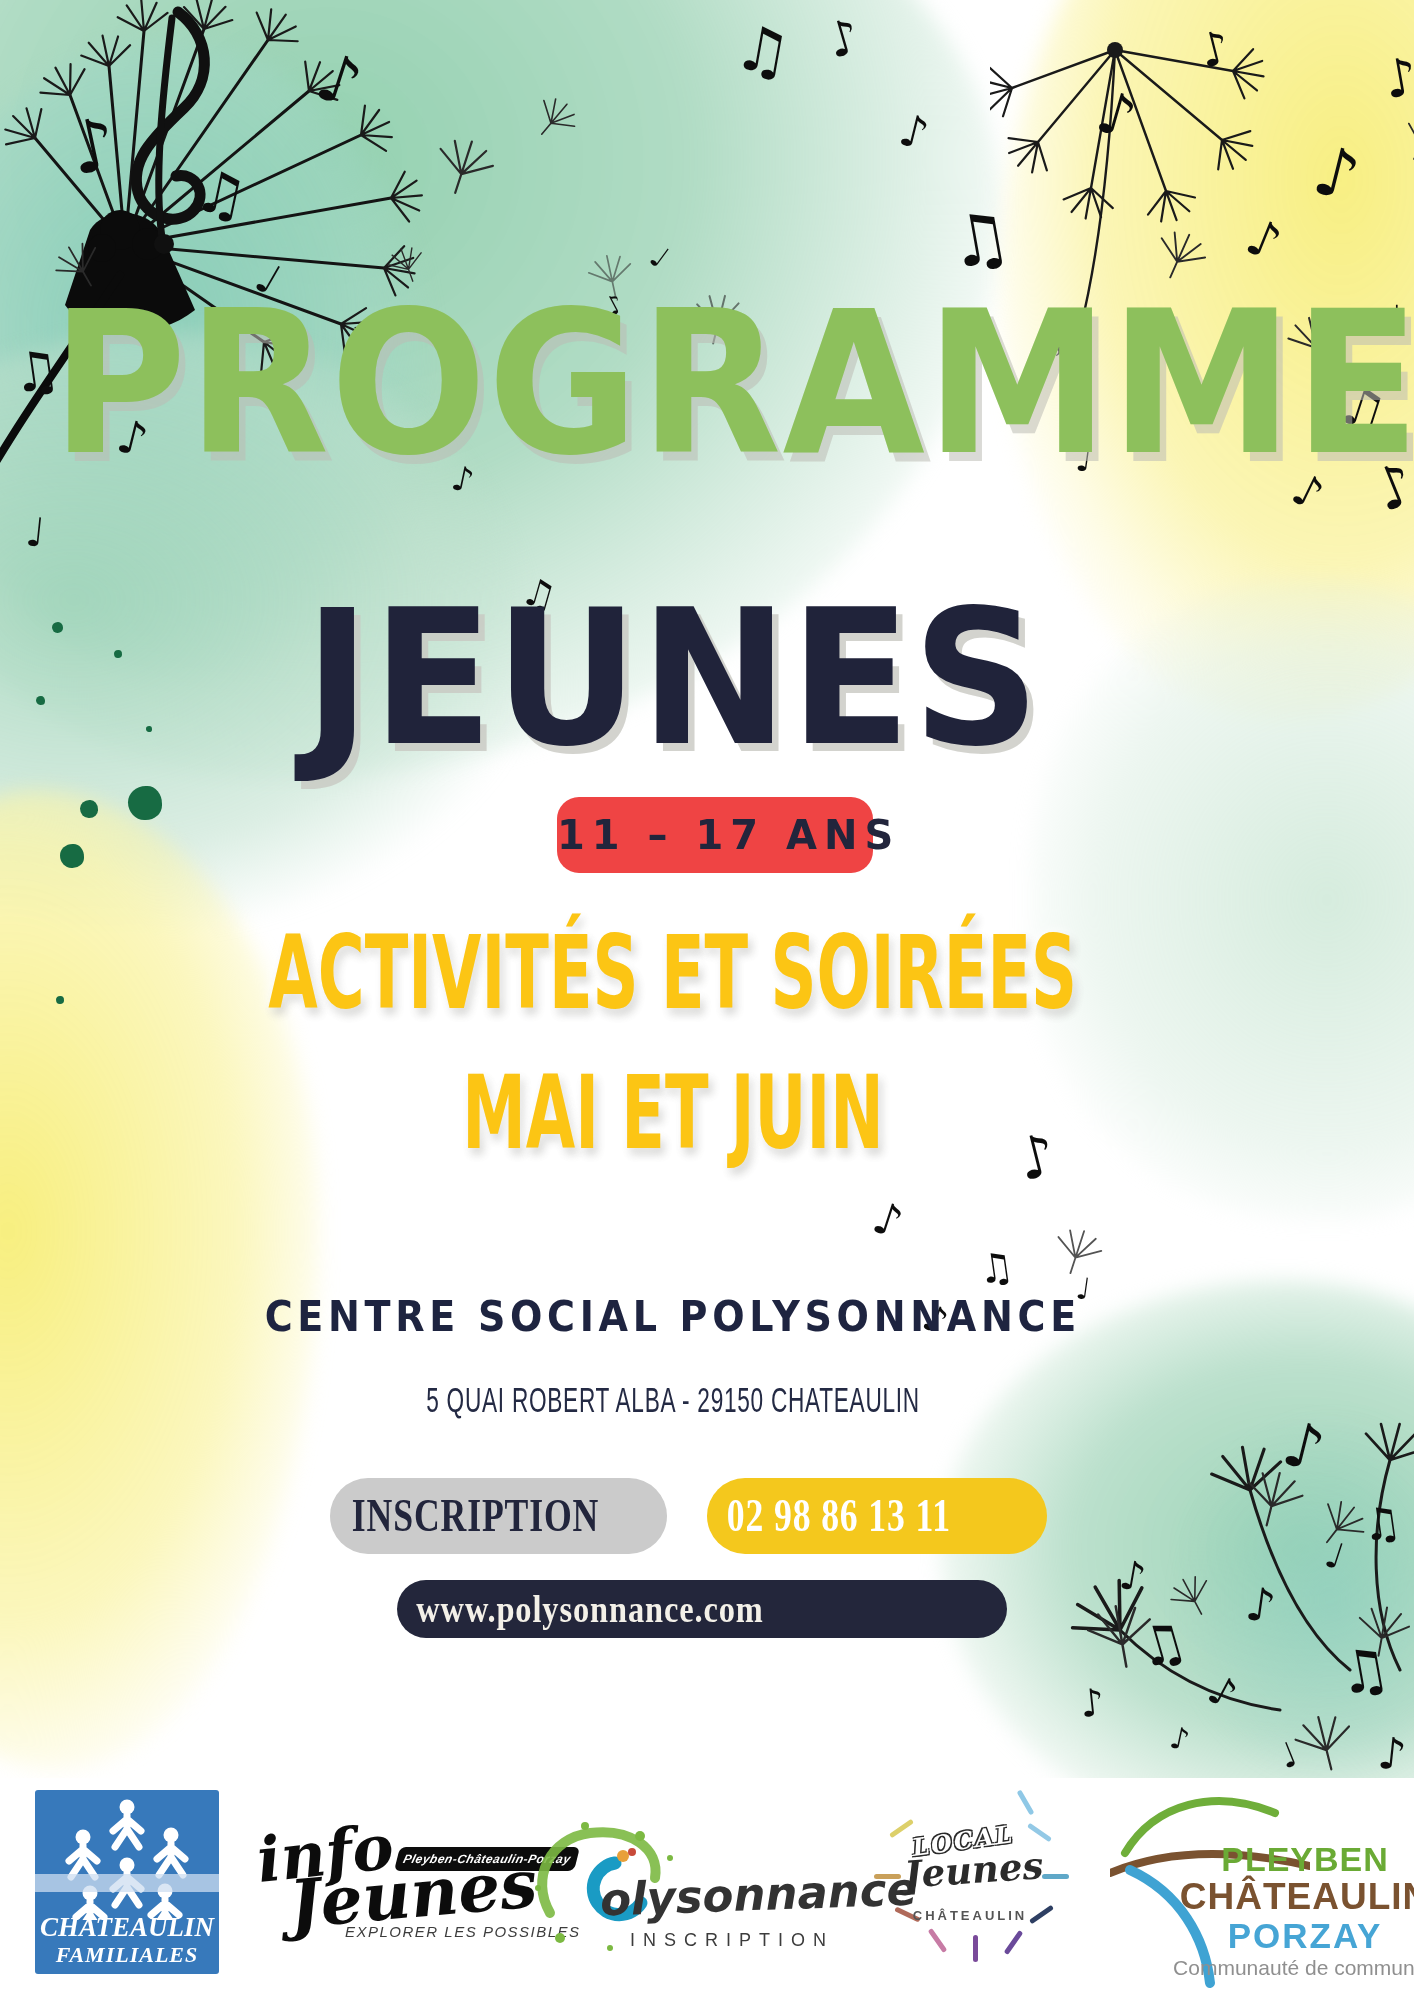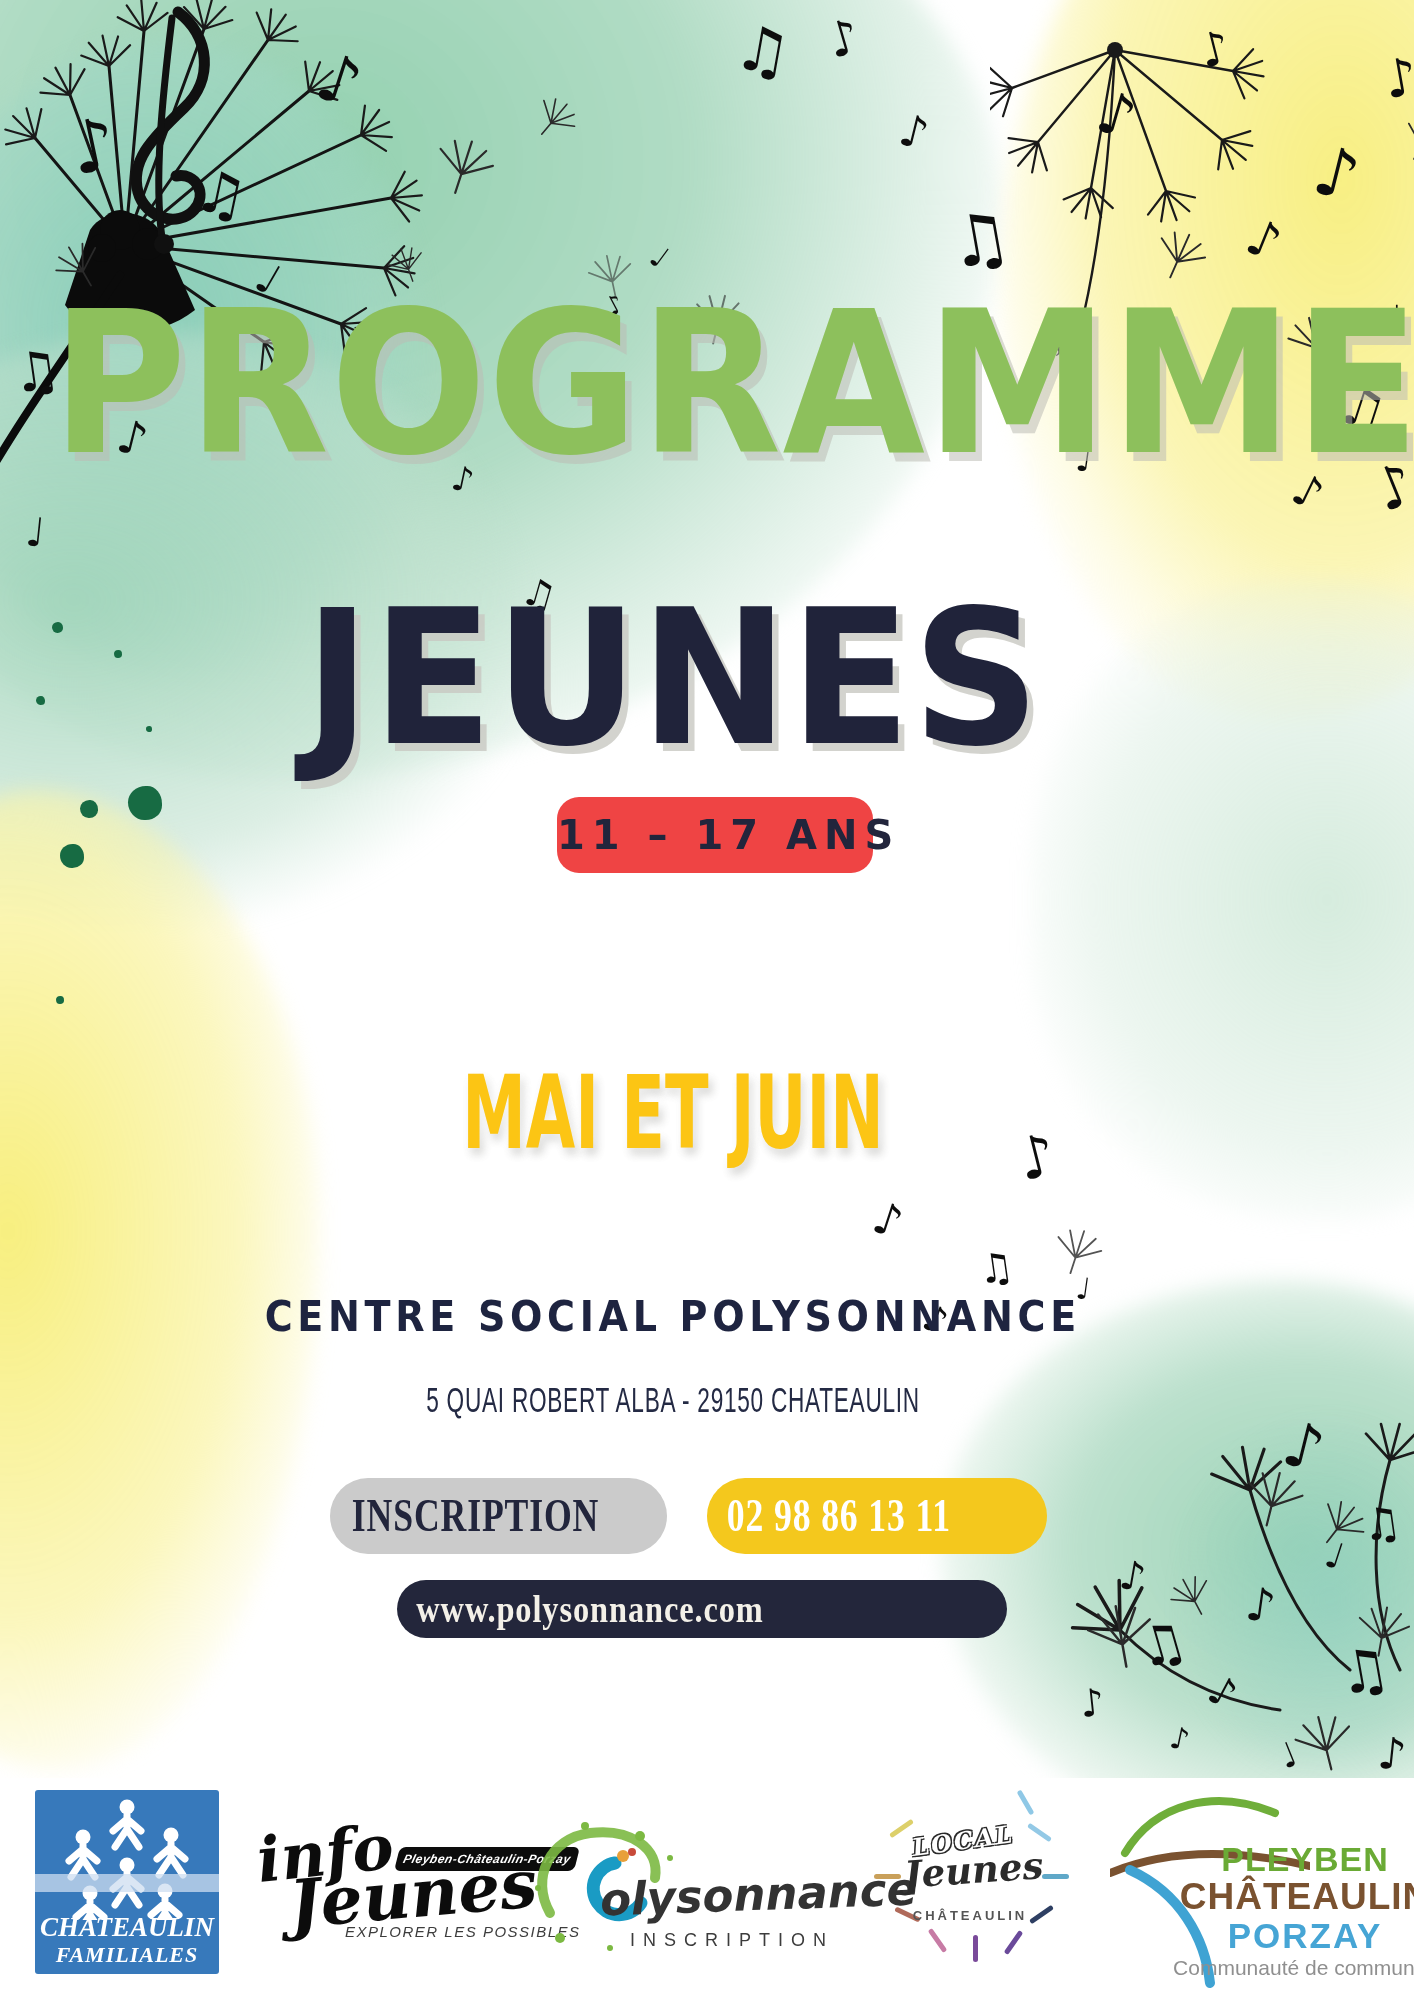--- a/index.html
+++ b/index.html
@@ -214,20 +214,23 @@
     <span class="tt">PROGRAMME</span>
   </div>
   <div class="center-line" id="title-jeunes">
     <span class="tt">JEUNES</span>
   </div>
 
   <div id="age-badge">
     <span>11 – 17 ANS</span>
   </div>
 
+  <div class="center-line gold" id="tagline1">
+    <span class="tt">ACTIVITÉS ET SOIRÉES</span>
+  </div>
   <div class="center-line gold" id="tagline2">
     <span class="tt">MAI ET JUIN</span>
   </div>
 
   <div class="center-line" id="org-name">
     <span class="tt">CENTRE SOCIAL POLYSONNANCE</span>
   </div>
   <div class="center-line" id="address">
     <span class="tt">5 QUAI ROBERT ALBA - 29150 CHATEAULIN</span>
   </div>

